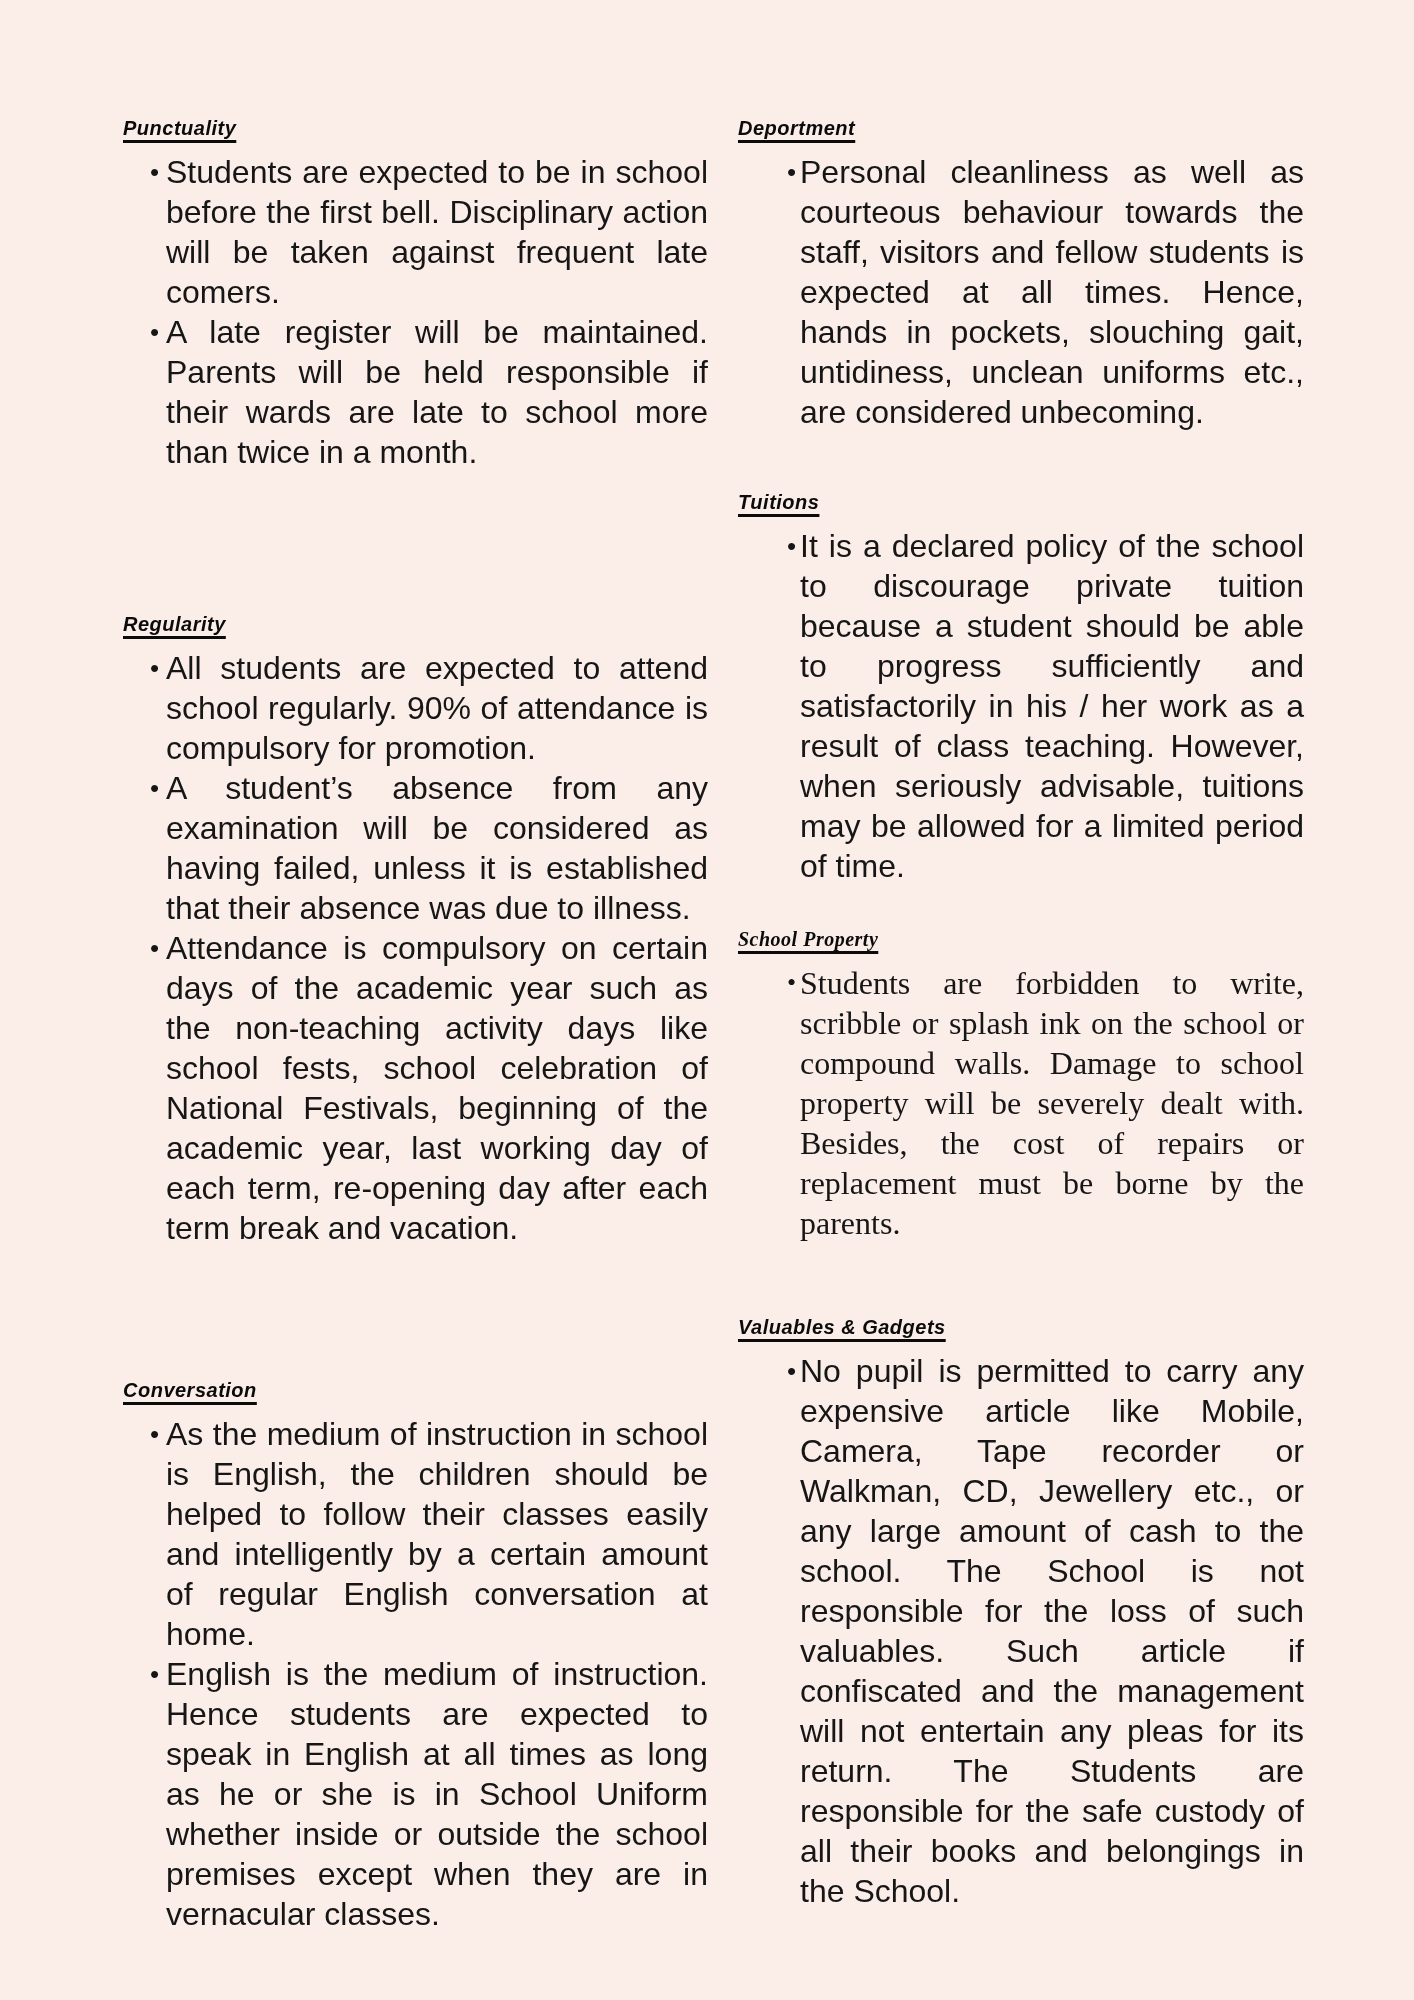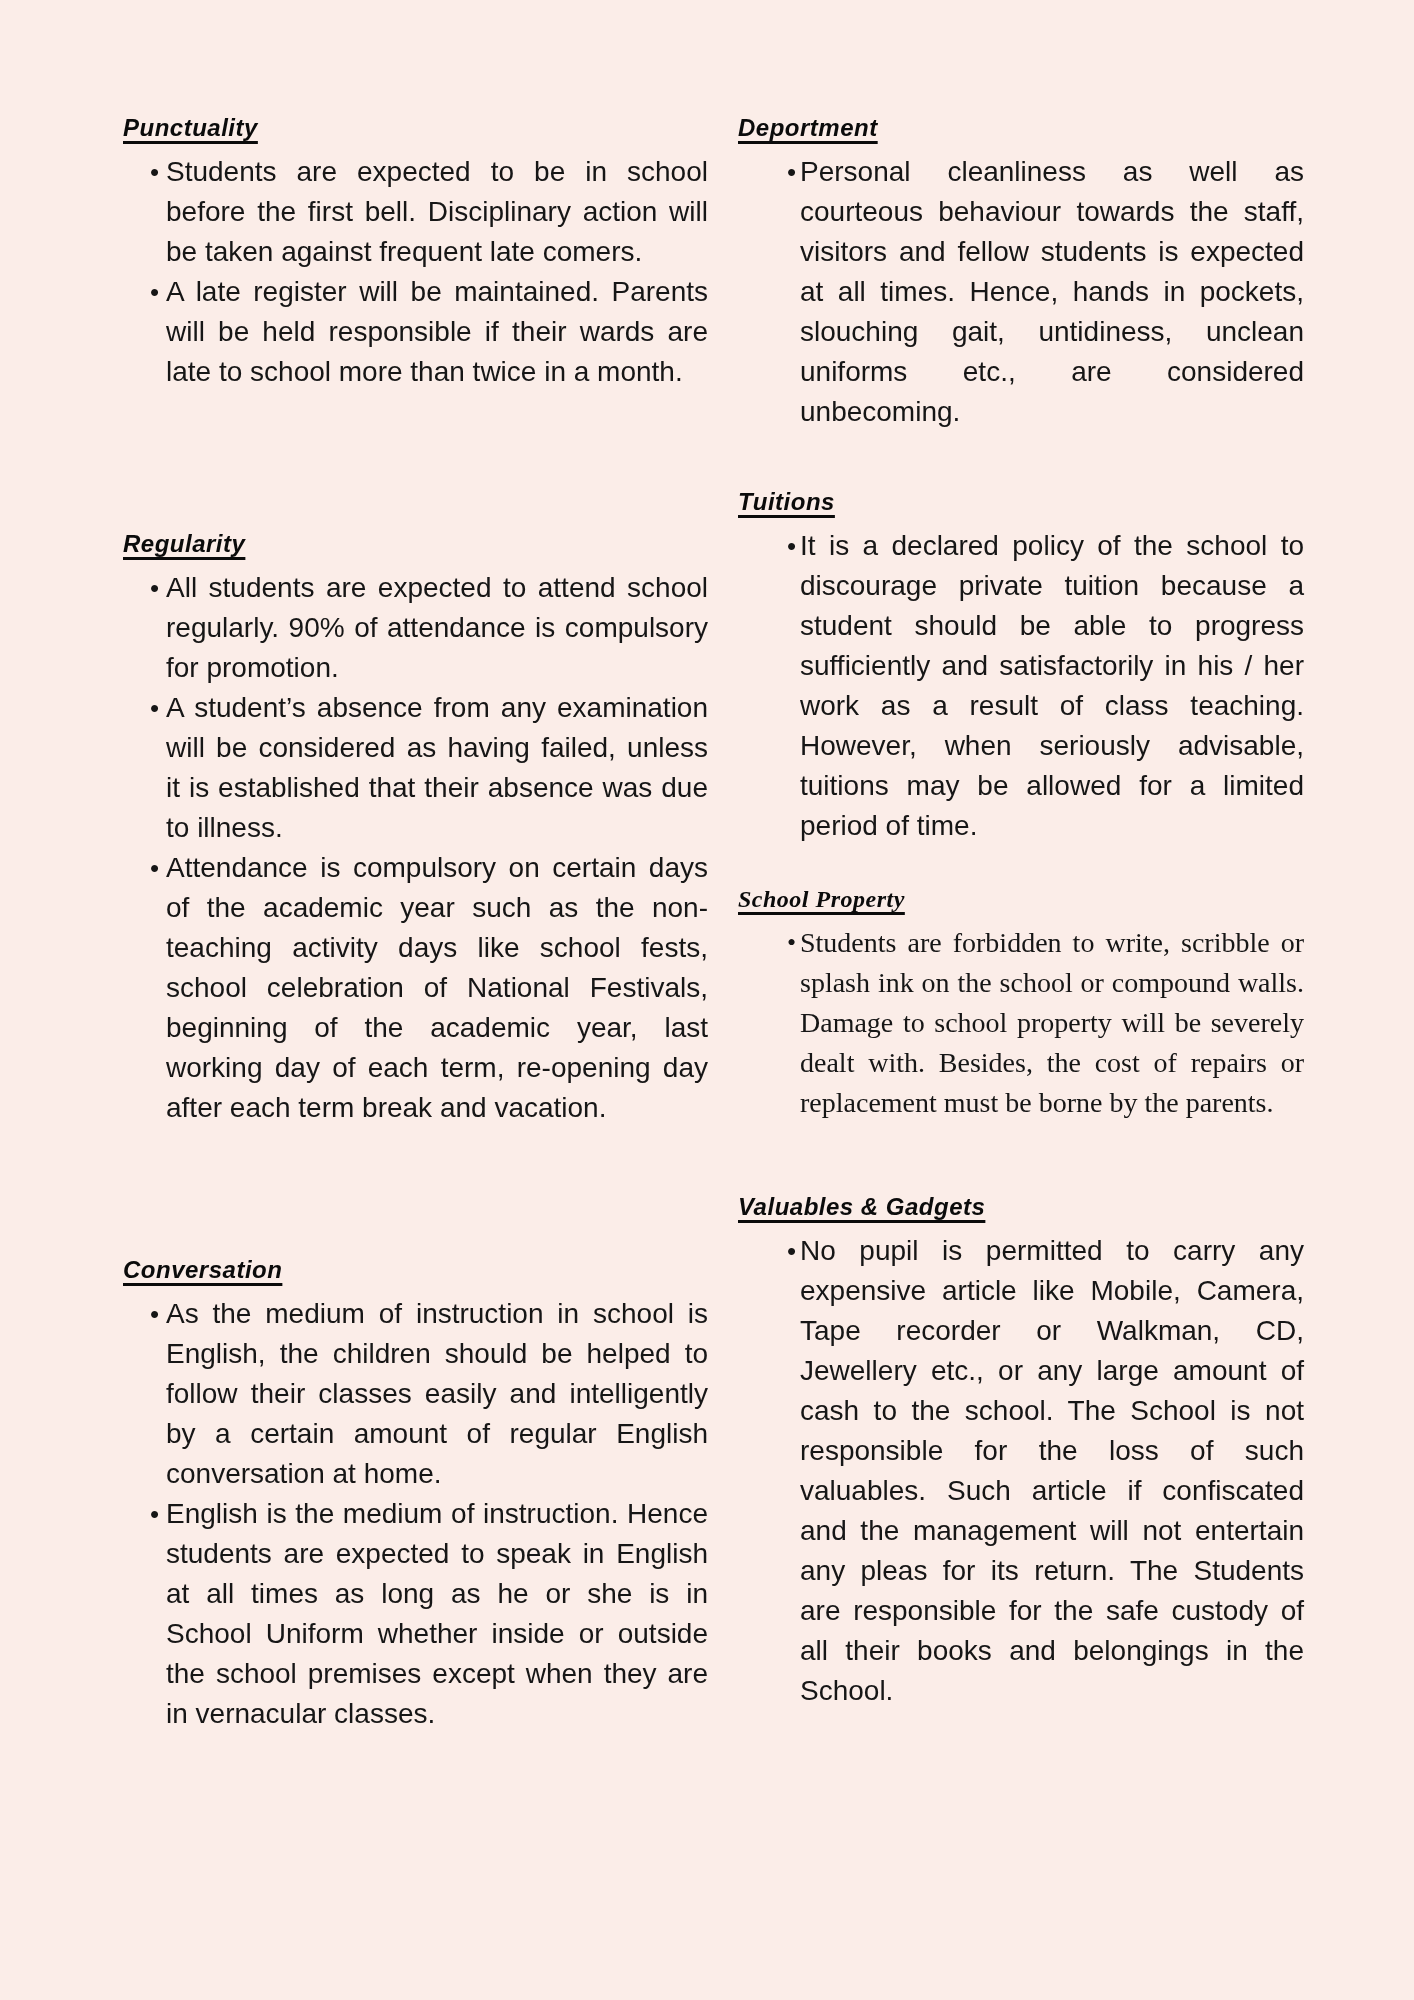--- a/index.html
+++ b/index.html
@@ -14,41 +14,41 @@
   }
   .col {
     position: absolute;
     top: 108px;
   }
   .col-left  { left: 123px; width: 585px; }
   .col-right { left: 738px; width: 566px; }
 
   h2.heading {
     margin: 0;
-    font-size: 24px;
+    font-size: 20px;
     line-height: 40px;
     font-weight: bold;
     font-style: italic;
     color: #0b0b0b;
     text-decoration: underline;
     text-decoration-thickness: 3px;
     text-underline-offset: 5px;
     letter-spacing: 0.5px;
   }
   .heading-indented { margin-left: 24px; }
 
   ul.bullets {
     list-style: none;
     margin: 0;
     padding: 4px 0 0 0;
   }
   li.bullet {
     position: relative;
     padding-left: 43px;
-    font-size: 28px;
+    font-size: 32px;
     line-height: 40px;
     text-align: justify;
     text-align-last: left;
   }
   .col-right li.bullet { padding-left: 62px; }
 
   .dot {
     position: absolute;
     left: 27px;
     top: 0;

